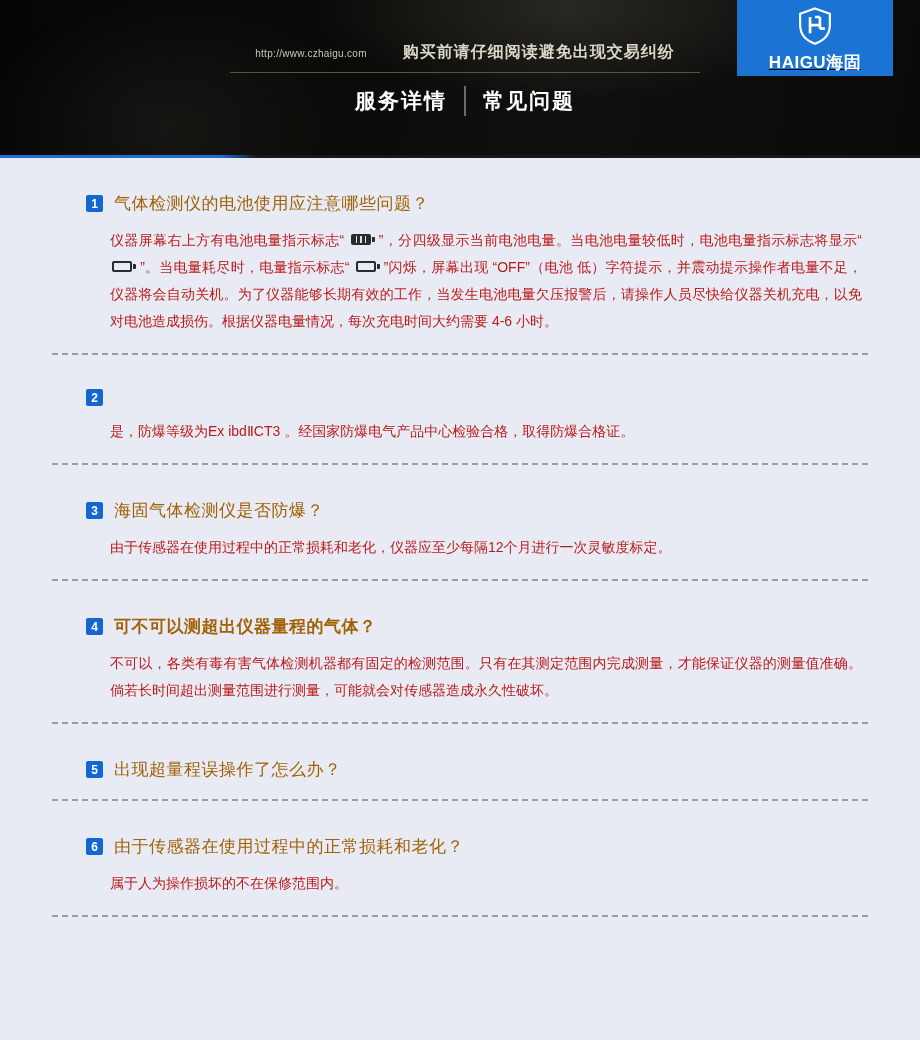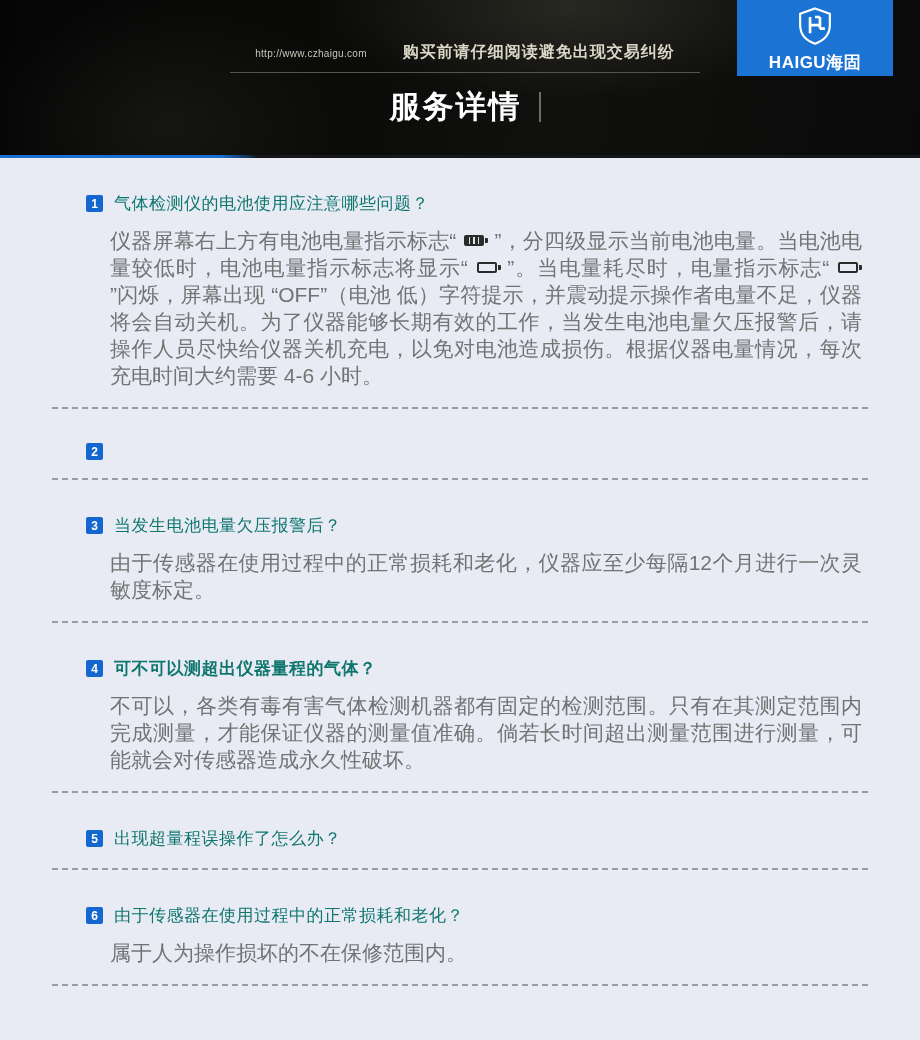--- a/index.html
+++ b/index.html
@@ -21,54 +21,55 @@
       #0a0a0a;
   }
   .hdr-inner { width: 470px; margin: 0 auto; padding-top: 42px; transform: translateX(5px); }
   .hdr-top { display: flex; justify-content: center; align-items: baseline; gap: 36px; white-space: nowrap; }
   .site-url { color: #c9c6ba; font-size: 10px; letter-spacing: .3px; }
   .notice { color: #dad6c8; font-size: 16px; font-weight: bold; letter-spacing: 1px; }
   .hdr-rule { margin-top: 9px; border-top: 1px solid #55544c; }
   .hdr-title {
     margin-top: 13px;
     display: flex; justify-content: center; align-items: center; gap: 17px;
-    color: #ffffff; font-size: 31px; font-weight: bold; letter-spacing: 2px;
+    color: #ffffff; font-size: 21px; font-weight: bold; letter-spacing: 2px;
   }
   .hdr-title .vbar { width: 2px; height: 30px; background: #6d6d6d; }
 
   .logo-box {
     position: absolute; top: 0; right: 27px;
     width: 156px; height: 76px;
     background: #1b74d4;
     display: flex; flex-direction: column; align-items: center; justify-content: center;
     padding-top: 4px;
+    text-decoration: underline;
   }
   .logo-text { color: #ffffff; font-size: 17px; font-weight: bold; letter-spacing: .5px; margin-top: 2px; }
 
   .accent-line {
     position: absolute; left: 0; bottom: 0; width: 100%; height: 3px;
     background: linear-gradient(to right, #1a6fd2 0%, #1a6fd2 24%, rgba(26,111,210,.35) 27%, #15171a 28%, #15171a 100%);
   }
 
   
   .faq { padding: 0 52px; }
   .faq-item { padding: 34px 0 18px; border-bottom: 2px dashed #9a9aa0; }
   .q-row { display: flex; align-items: center; gap: 11px; padding-left: 34px; }
   .badge {
     flex: 0 0 auto;
     width: 17px; height: 17px; border-radius: 2px;
     background: #1567d0; color: #fff;
     font-size: 12px; font-weight: bold;
     display: flex; align-items: center; justify-content: center;
   }
-  .q-title { color: #0f766e; font-size: 17px; letter-spacing: .5px; }
+  .q-title { color: #a16207; font-size: 17px; letter-spacing: .5px; }
   .answer {
     margin-top: 12px;
     padding-left: 58px; padding-right: 6px;
-    color: #737373; font-size: 21px; line-height: 27px;
+    color: #b91c1c; font-size: 14px; line-height: 27px;
     text-align: justify;
   }
 
   
   .battery {
     display: inline-block; vertical-align: middle;
     position: relative;
     width: 20px; height: 11px;
     border: 2px solid #2b2b2b; border-radius: 2px;
     margin: 0 4px 3px 2px;
@@ -90,20 +91,21 @@
   <header class="hdr">
     <div class="hdr-inner">
       <div class="hdr-top">
         <span class="site-url">http://www.czhaigu.com</span>
         <span class="notice">购买前请仔细阅读避免出现交易纠纷</span>
       </div>
       <div class="hdr-rule"></div>
       <div class="hdr-title">
         <span>服务详情</span>
         <span class="vbar"></span>
+        <span>常见问题</span>
       </div>
     </div>
 
     <div class="logo-box">
       <span>
         <svg width="36" height="38" viewBox="0 0 40 42">
           <path d="M20 1.5 L36.5 7.5 V20 C36.5 30.5 29.5 37.5 20 40.8 C10.5 37.5 3.5 30.5 3.5 20 V7.5 Z" fill="none" stroke="#ffffff" stroke-width="2.4"></path>
           <path d="M14.5 11 V29 M25.5 11 V24 M14.5 20 H25.5 M25.5 24 H31 M25.5 11 H20" fill="none" stroke="#ffffff" stroke-width="3"></path>
         </svg>
       </span>
@@ -119,25 +121,26 @@
           <div class="q-row">
             <span class="badge">1</span>
             <h2 class="q-title" style="font-weight: normal;">气体检测仪的电池使用应注意哪些问题？</h2>
           </div>
           <p class="answer">仪器屏幕右上方有电池电量指示标志“ <span class="battery battery-full-icon"></span> ”，分四级显示当前电池电量。当电池电量较低时，电池电量指示标志将显示“ <span class="battery battery-empty-icon"></span> ”。当电量耗尽时，电量指示标志“ <span class="battery battery-empty-icon"></span> ”闪烁，屏幕出现 “OFF”（电池 低）字符提示，并震动提示操作者电量不足，仪器将会自动关机。为了仪器能够长期有效的工作，当发生电池电量欠压报警后，请操作人员尽快给仪器关机充电，以免对电池造成损伤。根据仪器电量情况，每次充电时间大约需要 4-6 小时。</p>
         </section>
         <section class="faq-item">
           <div class="q-row">
             <span class="badge">2</span>
           </div>
+          <p class="answer">是，防爆等级为Ex ibdⅡCT3 。经国家防爆电气产品中心检验合格，取得防爆合格证。</p>
         </section>
         <section class="faq-item">
           <div class="q-row">
             <span class="badge">3</span>
-            <h2 class="q-title" style="font-weight: normal;">当发生电池电量欠压报警后？</h2>
+            <h2 class="q-title" style="font-weight: normal;">海固气体检测仪是否防爆？</h2>
           </div>
           <p class="answer">由于传感器在使用过程中的正常损耗和老化，仪器应至少每隔12个月进行一次灵敏度标定。</p>
         </section>
         <section class="faq-item">
           <div class="q-row">
             <span class="badge">4</span>
             <h2 class="q-title" style="font-weight: bold;">可不可以测超出仪器量程的气体？</h2>
           </div>
           <p class="answer">不可以，各类有毒有害气体检测机器都有固定的检测范围。只有在其测定范围内完成测量，才能保证仪器的测量值准确。倘若长时间超出测量范围进行测量，可能就会对传感器造成永久性破坏。</p>
         </section>

